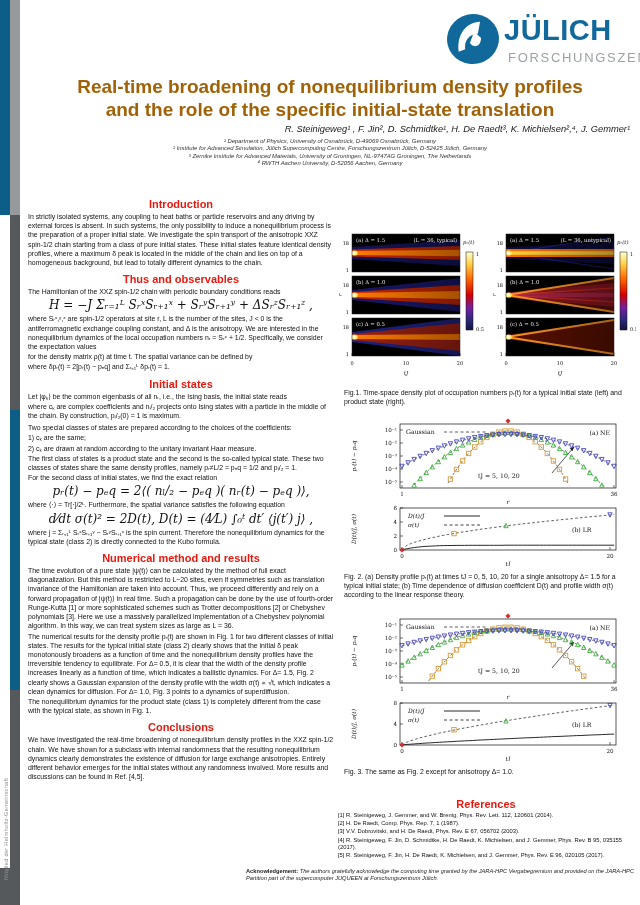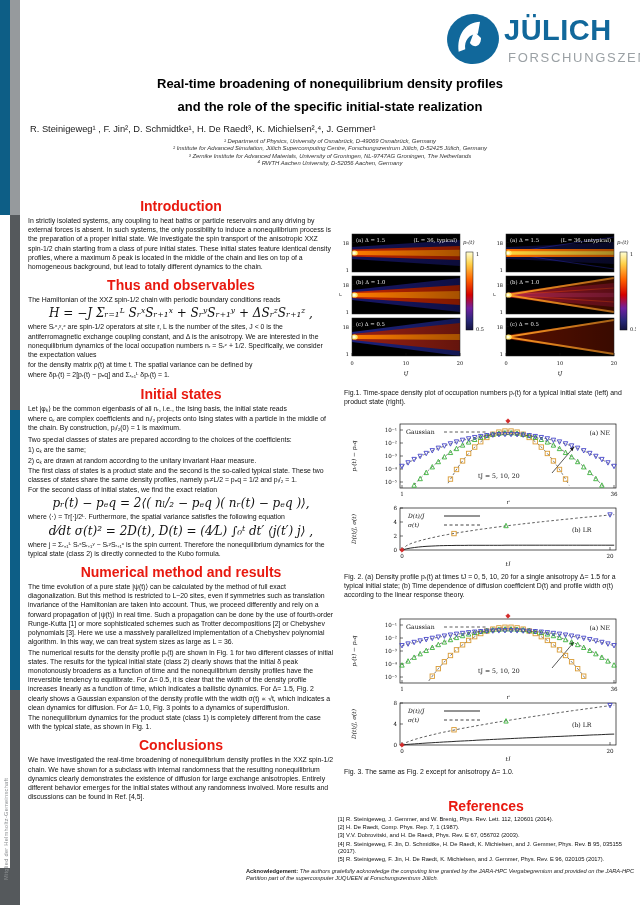--- a/index.html
+++ b/index.html
@@ -7,27 +7,27 @@
        font-family:"Liberation Sans",sans-serif;color:#111;overflow:hidden;}
   
   .deco{position:absolute;}
   .vtext{position:absolute;left:3px;top:880px;transform:rotate(-90deg);transform-origin:0 0;
          font-size:5.6px;color:#8a8d90;letter-spacing:.3px;white-space:nowrap;}
   
   .logo-wrap{position:absolute;left:444px;top:10px;width:190px;height:58px;}
   .logo-name{position:absolute;left:60px;top:4px;font-size:29px;font-weight:bold;color:#11689b;letter-spacing:.5px;}
   .logo-sub{position:absolute;left:64px;top:40px;font-size:13px;color:#9ba1a5;letter-spacing:1.7px;}
   
-  .title{position:absolute;left:30px;width:600px;text-align:center;font-weight:bold;font-size:13px;color:#000000;}
-  .authors{position:absolute;left:30px;top:124px;width:600px;text-align:left;font-size:9.3px;color:#1a1a1a;}
+  .title{position:absolute;left:30px;width:600px;text-align:center;font-weight:bold;font-size:19px;color:#a16207;}
+  .authors{position:absolute;left:30px;top:124px;width:600px;text-align:right;font-size:9.3px;color:#1a1a1a;font-style:italic;}
   .affil{position:absolute;left:30px;top:138px;width:600px;text-align:center;font-size:5.9px;font-style:italic;color:#333;line-height:7.4px;}
   
   .leftcol{position:absolute;left:28px;top:192px;width:306px;}
   .rightcol{position:absolute;left:336px;top:224px;width:300px;}
-  h2.sec{font-size:14px;font-weight:bold;color:#e8190f;text-align:center;margin:6px 0 2px 0;}
+  h2.sec{font-size:11px;font-weight:bold;color:#e8190f;text-align:center;margin:6px 0 2px 0;}
   .leftcol p{font-size:6.9px;line-height:9.2px;margin:0 0 1px 0;}
   .eq{font-family:"DejaVu Serif",serif;font-style:italic;font-size:12px;text-align:center;margin:2px 0 2px 0;}
   .cap{font-size:6.9px;line-height:9px;margin:2px 0 4px 8px;width:284px;}
   .refitem{font-size:5.8px;line-height:7.2px;margin:0 0 1px 2px;}
   .ack{position:absolute;left:246px;top:868px;width:388px;font-size:5.7px;line-height:7.2px;color:#222;}
   .ack .lead{font-weight:bold;font-style:normal;}
   .ack .body{font-style:italic;}
   svg text{font-family:"DejaVu Serif",serif;}
 </style>
 </head>
@@ -47,21 +47,21 @@
       <ellipse cx="0" cy="0" rx="26" ry="25" fill="#11689b"></ellipse>
       <path d="M -17 9 C -15 -8 -3 -18 11 -15 L 6 -4 C -2 -6 -9 -1 -10 8 Z" fill="#ffffff"></path>
       <path d="M -4 3 L 3 -7 L 8 1 C 6 9 -1 10 -4 3 Z" fill="#ffffff"></path>
     </g>
   </svg>
   <div class="logo-name">JÜLICH</div>
   <div class="logo-sub">FORSCHUNGSZENTRUM</div>
 </div>
 
 <div class="title" style="top:76px;">Real-time broadening of nonequilibrium density profiles</div>
-<div class="title" style="top:99px;">and the role of the specific initial-state realization</div>
+<div class="title" style="top:99px;">and the role of the specific initial-state translation</div>
 <div class="authors">R. Steinigeweg¹ , F. Jin², D. Schmidtke¹, H. De Raedt³, K. Michielsen²,⁴, J. Gemmer¹</div>
 <div class="affil">
   <div>¹ Department of Physics, University of Osnabrück, D-49069 Osnabrück, Germany</div>
   <div>² Institute for Advanced Simulation, Jülich Supercomputing Centre, Forschungszentrum Jülich, D-52425 Jülich, Germany</div>
   <div>³ Zernike Institute for Advanced Materials, University of Groningen, NL-9747AG Groningen, The Netherlands</div>
   <div>⁴ RWTH Aachen University, D-52056 Aachen, Germany</div>
 </div>
 
 <div class="leftcol">
   <h2 class="sec">Introduction</h2>

